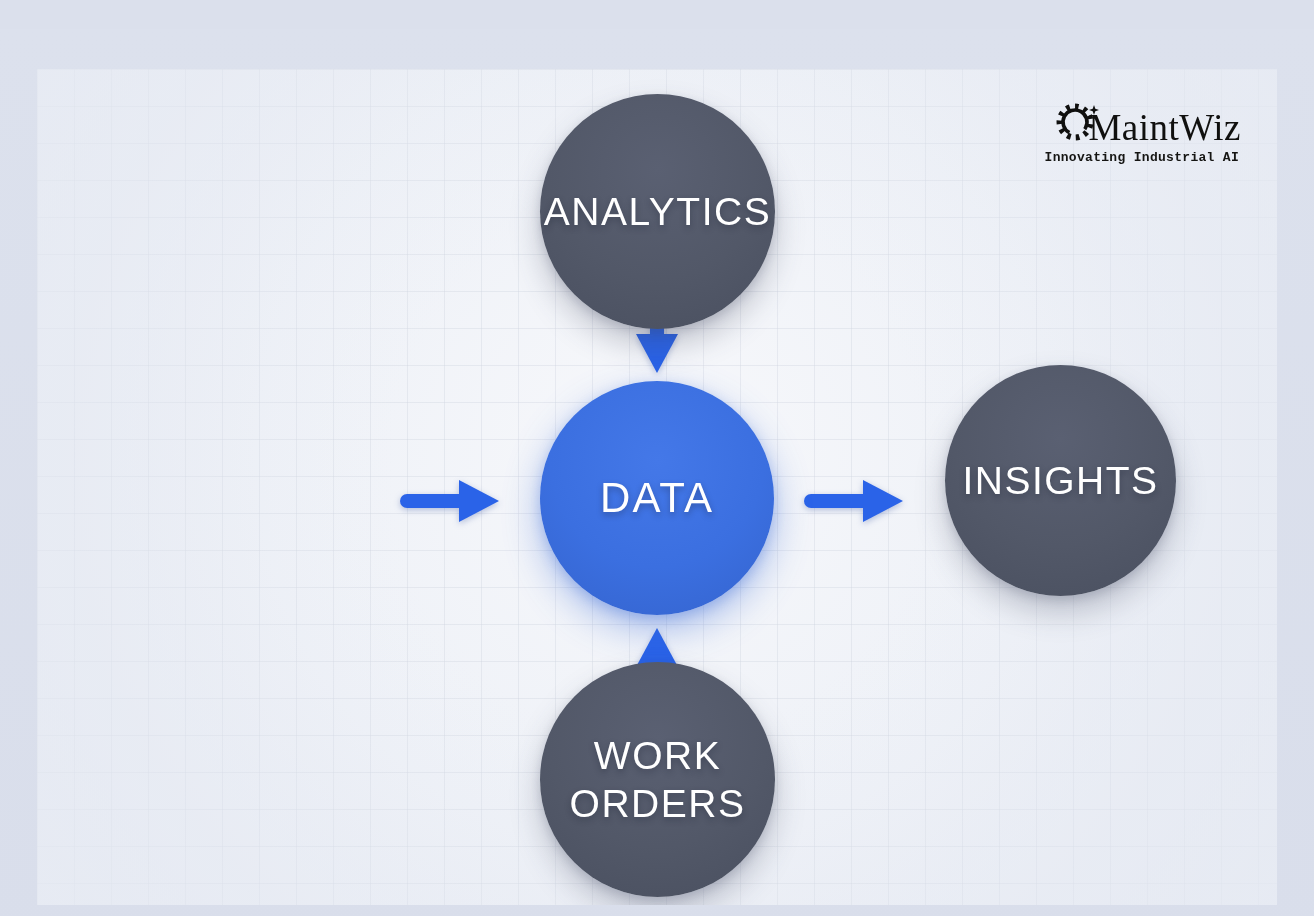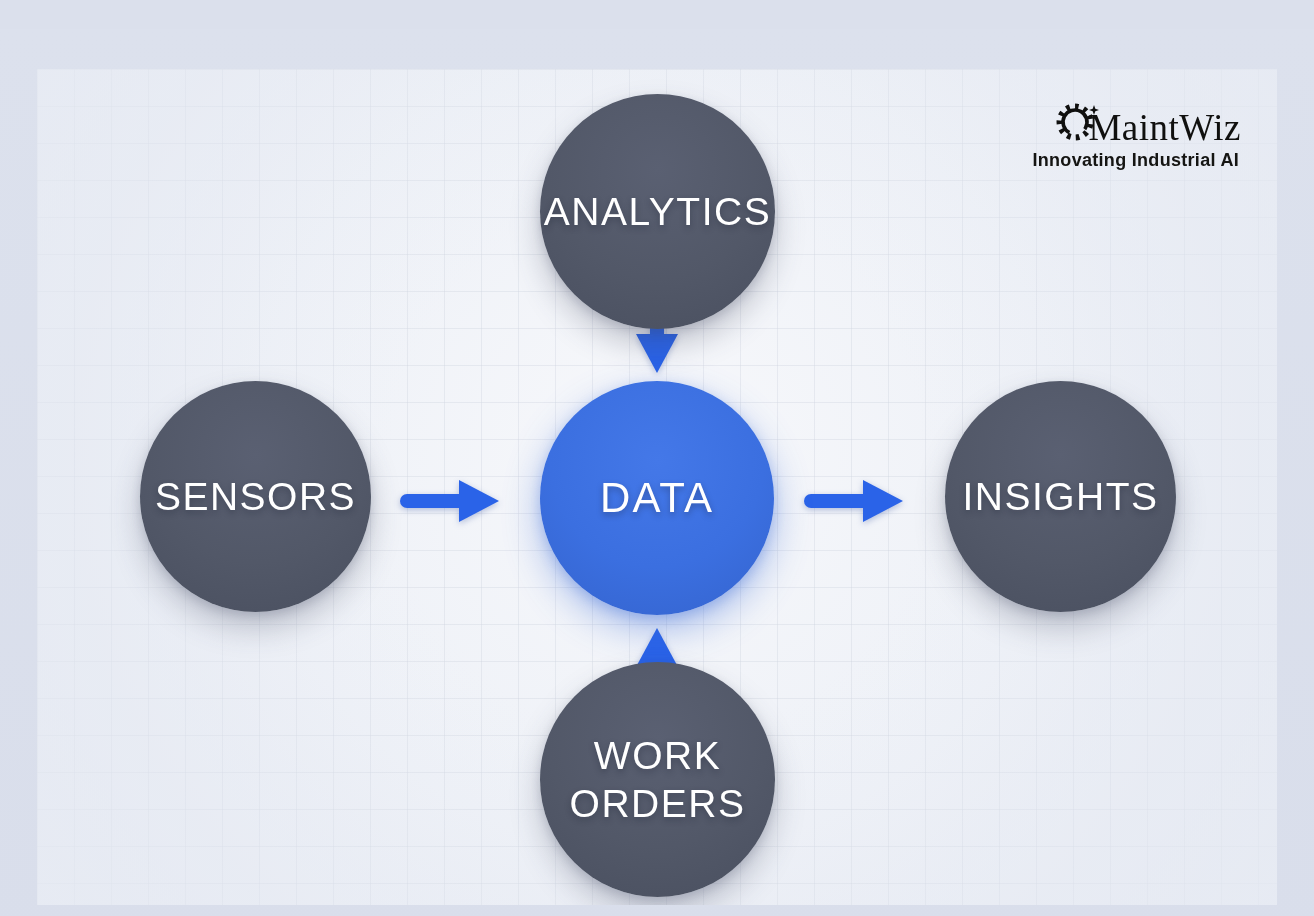--- a/index.html
+++ b/index.html
@@ -60,21 +60,21 @@
   }
   .node-blue {
     background: radial-gradient(circle at 50% 34%, #4478e8 0%, #3b6fe0 55%, #3463cd 100%);
     box-shadow: 0 14px 36px rgba(56,104,214,0.42), 0 4px 12px rgba(56,104,214,0.25);
   }
 
   .node-analytics   { left: 503px; top: 25px;  width: 235px; height: 235px; }
   .node-data        { left: 503px; top: 312px; width: 234px; height: 234px; justify-content: center; }
   .node-data span   { font-size: 42px; letter-spacing: 2px; }
   .node-sensors     { left: 103px; top: 312px; width: 231px; height: 231px; }
-  .node-insights    { left: 908px; top: 312px; width: 231px; height: 231px; }
+  .node-insights    { left: 908px; top: 296px; width: 231px; height: 231px; }
   .node-workorders  { left: 503px; top: 593px; width: 235px; height: 235px; }
   .node-workorders span { display: inline-block; width: 200px; }
 
   .arrow {
     position: absolute;
     z-index: 2;
     filter: drop-shadow(0 2px 3px rgba(25,60,150,0.30));
   }
   .arrow svg { display: block; }
   .arrow-fill { fill: #2a63e8; }
@@ -99,22 +99,22 @@
   }
   .logo-gear { margin-right: -12px; margin-top: -6px; }
   .logo-text {
     font-family: "Liberation Serif", serif;
     font-size: 37px;
     font-weight: 500;
     color: #10100f;
     letter-spacing: 0.5px;
   }
   .logo-tagline {
-    font-family: Liberation Sans, sans-serif;
-    font-size: 18px;
+    font-family: Liberation Mono, monospace;
+    font-size: 13px;
     font-weight: 700;
     color: #151513;
     letter-spacing: 0.3px;
     margin-top: 1px;
     margin-right: 2px;
   }
 </style>
 </head>
 <body>
 
@@ -135,23 +135,20 @@
         </span>
         <span class="logo-text">MaintWiz</span>
       </div>
       <span class="logo-tagline">Innovating Industrial AI</span>
     </div>
 
     <div class="node node-dark node-analytics">
       <span>ANALYTICS</span>
     </div>
 
-    <div class="node node-dark node-sensors">
-      <span>SENSORS</span>
-    </div>
 
     <div class="node node-blue node-data">
       <span>DATA</span>
     </div>
 
     <div class="node node-dark node-insights">
       <span>INSIGHTS</span>
     </div>
 
     <div class="node node-dark node-workorders">

